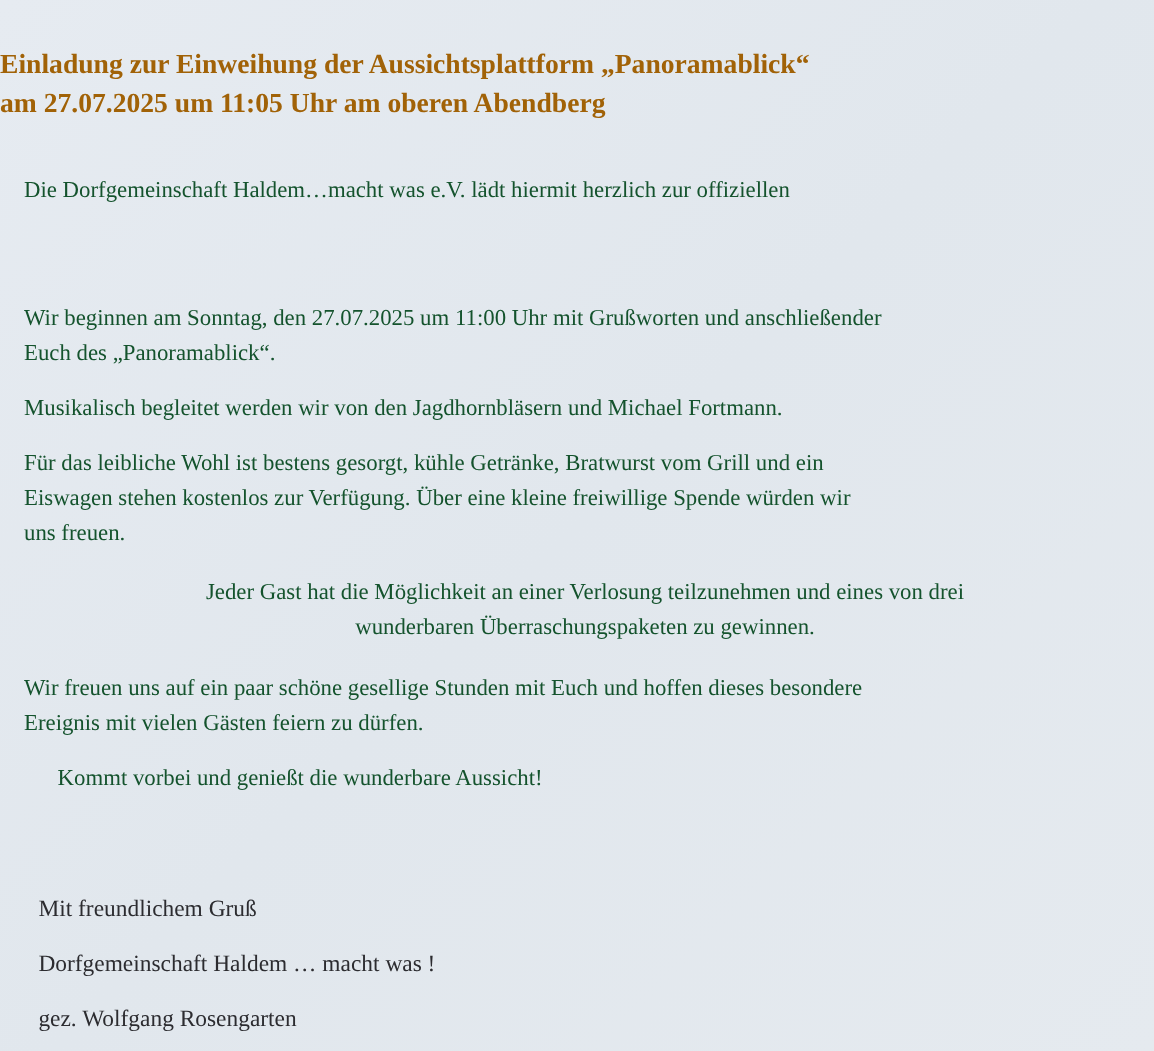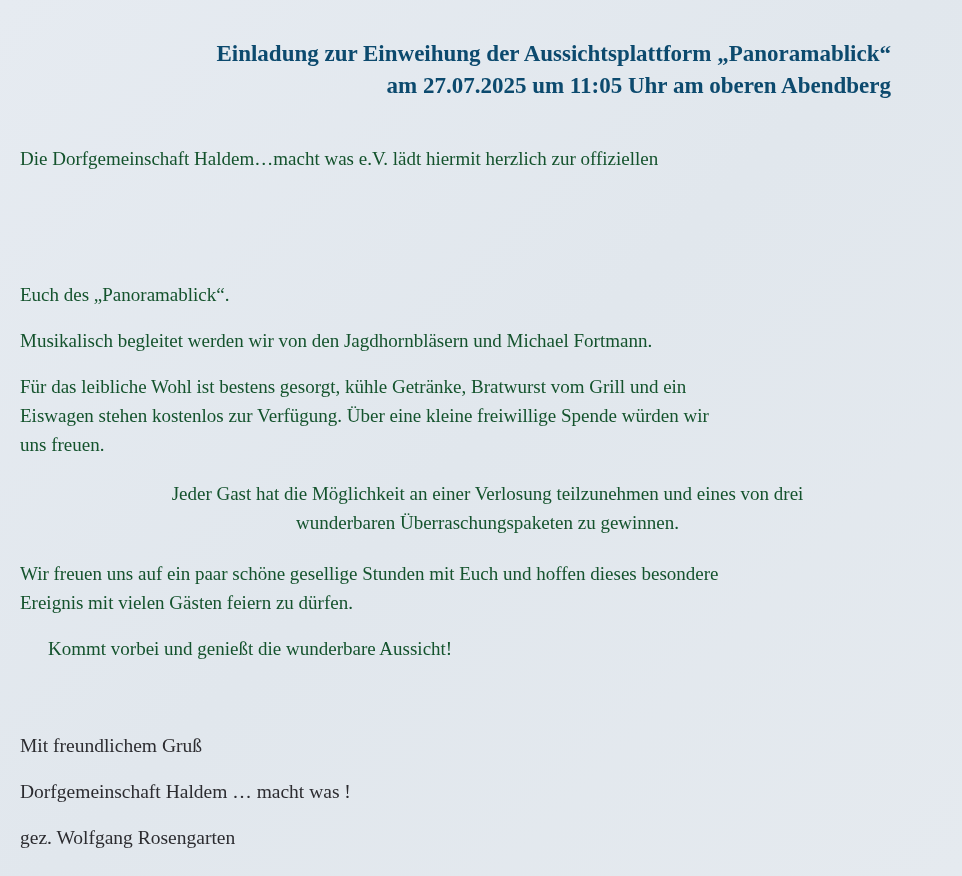--- a/index.html
+++ b/index.html
@@ -14,60 +14,60 @@
     font-family: "Liberation Serif", serif;
     color: #2a2a2e;
     position: relative;
     overflow: hidden;
   }
   .title {
     position: absolute;
     left: 0;
     width: 891px;
     top: 38px;
-    text-align: right;
+    text-align: left;
     font-weight: bold;
     font-size: 23px;
     line-height: 32px;
-    color: #0c4a6e;
+    color: #a16207;
   }
   .para {
     position: absolute;
     left: 20px;
     width: 935px;
     font-size: 19px;
     line-height: 29px;
     margin: 0;
     color: #14532d;
   }
   .sig {
     position: absolute;
     left: 20px;
     font-size: 19.5px;
     line-height: 29px;
-    margin: 0;
+    margin: 12px;
     color: #2c2c30;
   }
 </style>
 </head>
 <body>
 
 <div>
 
   <div class="title">
     <div>Einladung zur Einweihung der Aussichtsplattform „Panoramablick“</div>
     <div>am 27.07.2025 um 11:05 Uhr am oberen Abendberg</div>
   </div>
 
   <p class="para" style="top:144px;">
     <span>Die Dorfgemeinschaft Haldem…macht was e.V. lädt hiermit herzlich zur offiziellen</span><br>
   </p>
 
   <p class="para" style="top:251px;">
-    <br>
+    <span>Wir beginnen am Sonntag, den 27.07.2025 um 11:00 Uhr mit Grußworten und anschließender</span><br>
     <span>Euch des „Panoramablick“.</span>
   </p>
 
   <p class="para" style="top:326px;">
     <span>Musikalisch begleitet werden wir von den Jagdhornbläsern und Michael Fortmann.</span>
   </p>
 
   <p class="para" style="top:372px;">
     <span>Für das leibliche Wohl ist bestens gesorgt, kühle Getränke, Bratwurst vom Grill und ein</span><br>
     <span>Eiswagen stehen kostenlos zur Verfügung. Über eine kleine freiwillige Spende würden wir</span><br>

